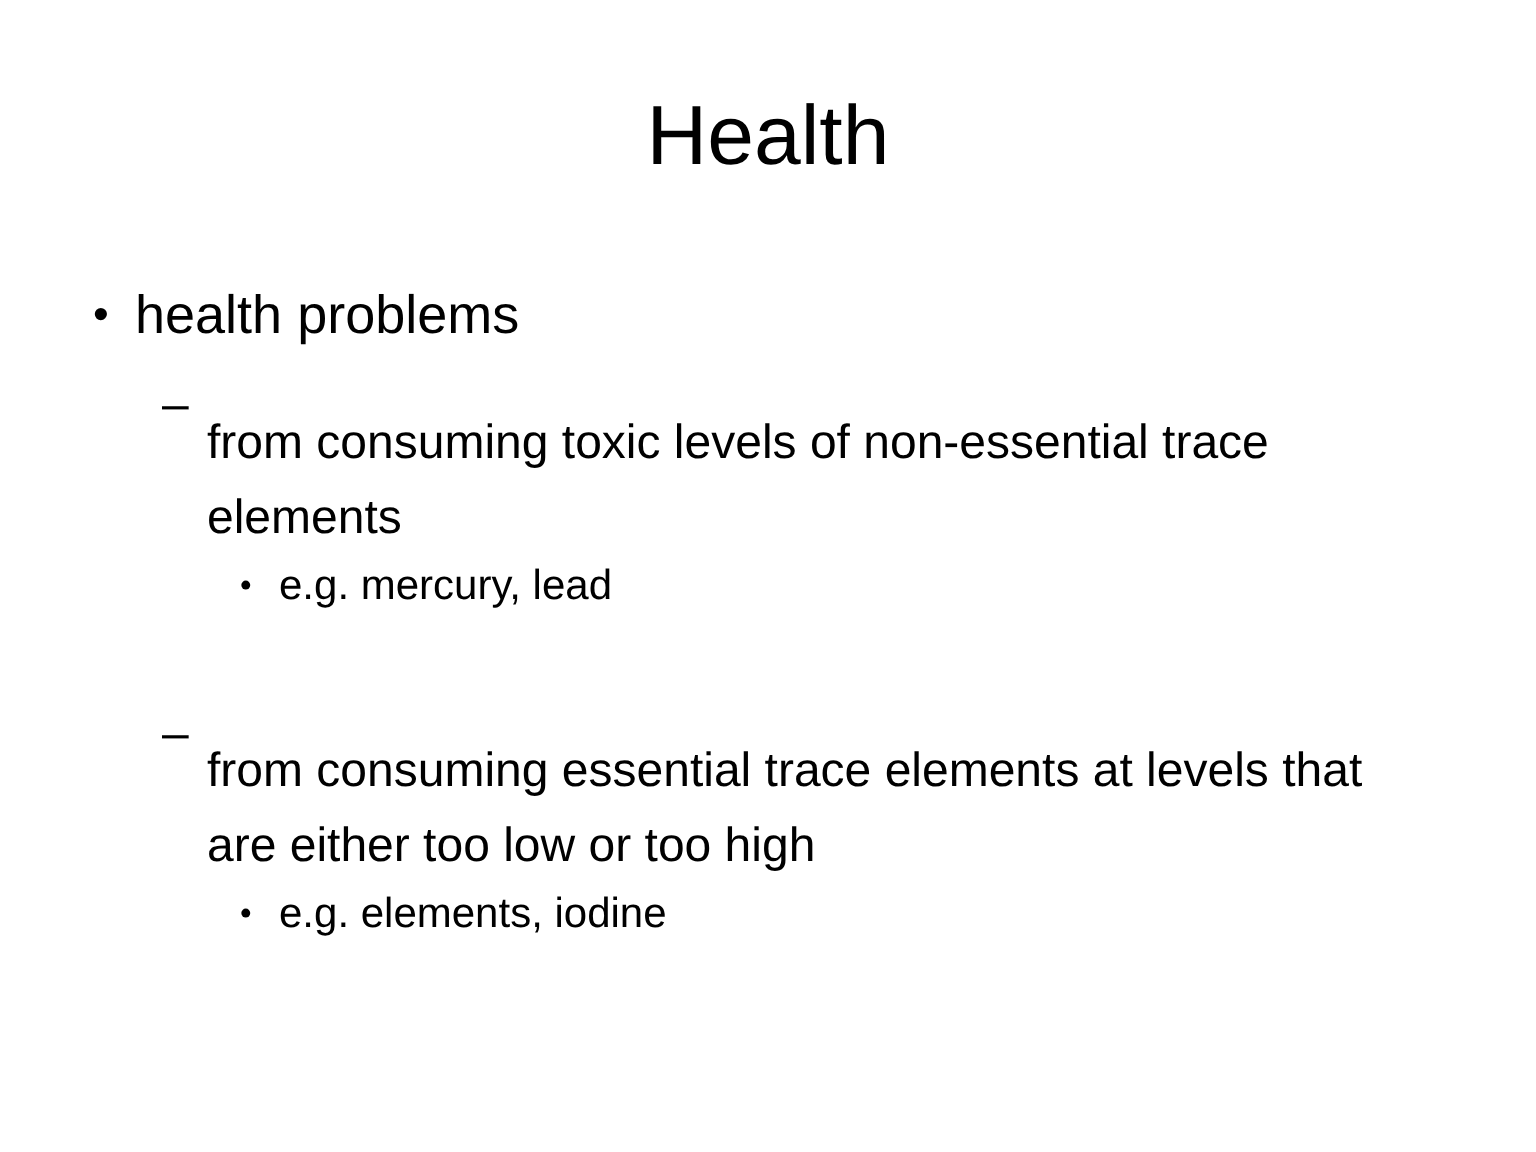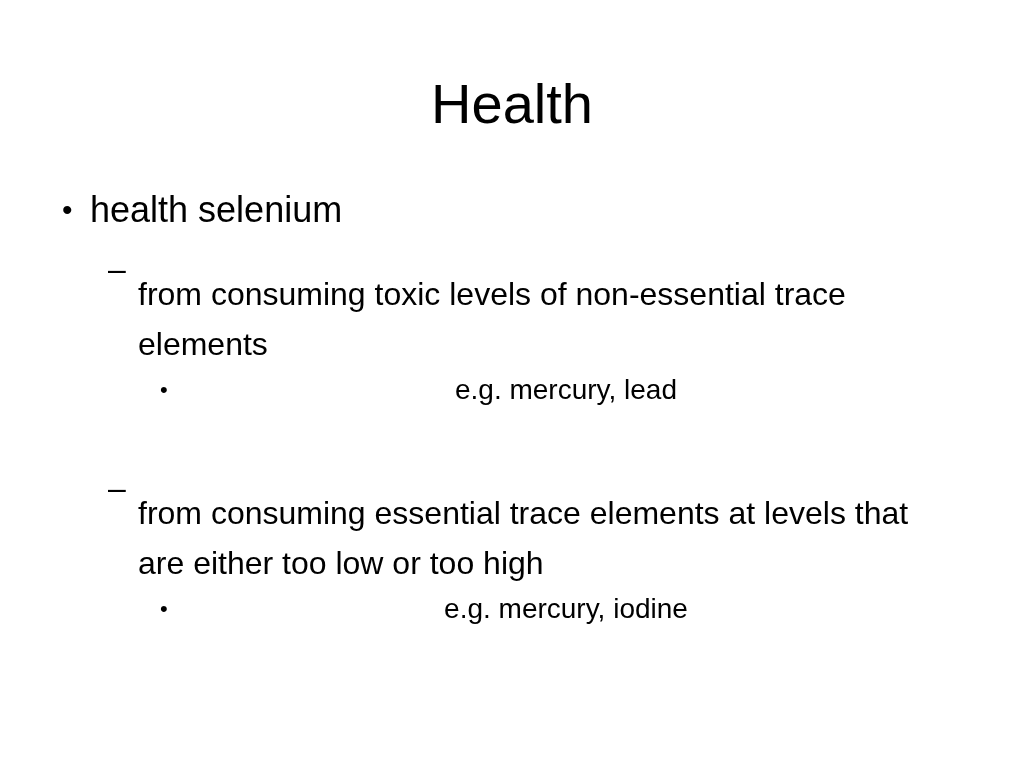--- a/index.html
+++ b/index.html
@@ -20,21 +20,21 @@
     position: relative;
     width: 1024px;
     height: 768px;
     background: #ffffff;
     box-sizing: border-box;
   }
 
   
   .slide-title {
     position: absolute;
-    top: 72px;
+    top: 58px;
     left: 0;
     width: 1024px;
     text-align: center;
     font-size: 56px;
     line-height: 64px;
     font-weight: 400;
     color: #000000;
     letter-spacing: 0px;
     white-space: nowrap;
   }
@@ -101,40 +101,39 @@
   }
   .lvl3 .marker {
     width: 26px;
     flex: 0 0 26px;
     font-size: 22px;
     line-height: 42px;
     text-align: left;
   }
   .lvl3 .btext {
     flex: 1 1 auto;
-    text-align: center;
   }
 
   
   .spacer {
     height: 52px;
   }
 </style>
 </head>
 <body>
 
 <div class="slide">
 
   <div class="slide-title">Health</div>
 
   <div class="slide-body">
 
     <div class="bullet-row lvl1">
       <span class="marker">•</span>
-      <span class="btext">health selenium</span>
+      <span class="btext">health problems</span>
     </div>
 
     <div class="bullet-row lvl2">
       <span class="marker">–</span>
       <span class="btext">from consuming toxic levels of non-essential trace elements</span>
     </div>
 
     <div class="bullet-row lvl3">
       <span class="marker">•</span>
       <span class="btext">e.g. mercury, lead</span>
@@ -142,17 +141,17 @@
 
     <div class="spacer"></div>
 
     <div class="bullet-row lvl2">
       <span class="marker">–</span>
       <span class="btext">from consuming essential trace elements at levels that are either too low or too high</span>
     </div>
 
     <div class="bullet-row lvl3">
       <span class="marker">•</span>
-      <span class="btext">e.g. mercury, iodine</span>
+      <span class="btext">e.g. elements, iodine</span>
     </div>
 
   </div>
 </div>
 
 </body></html>

